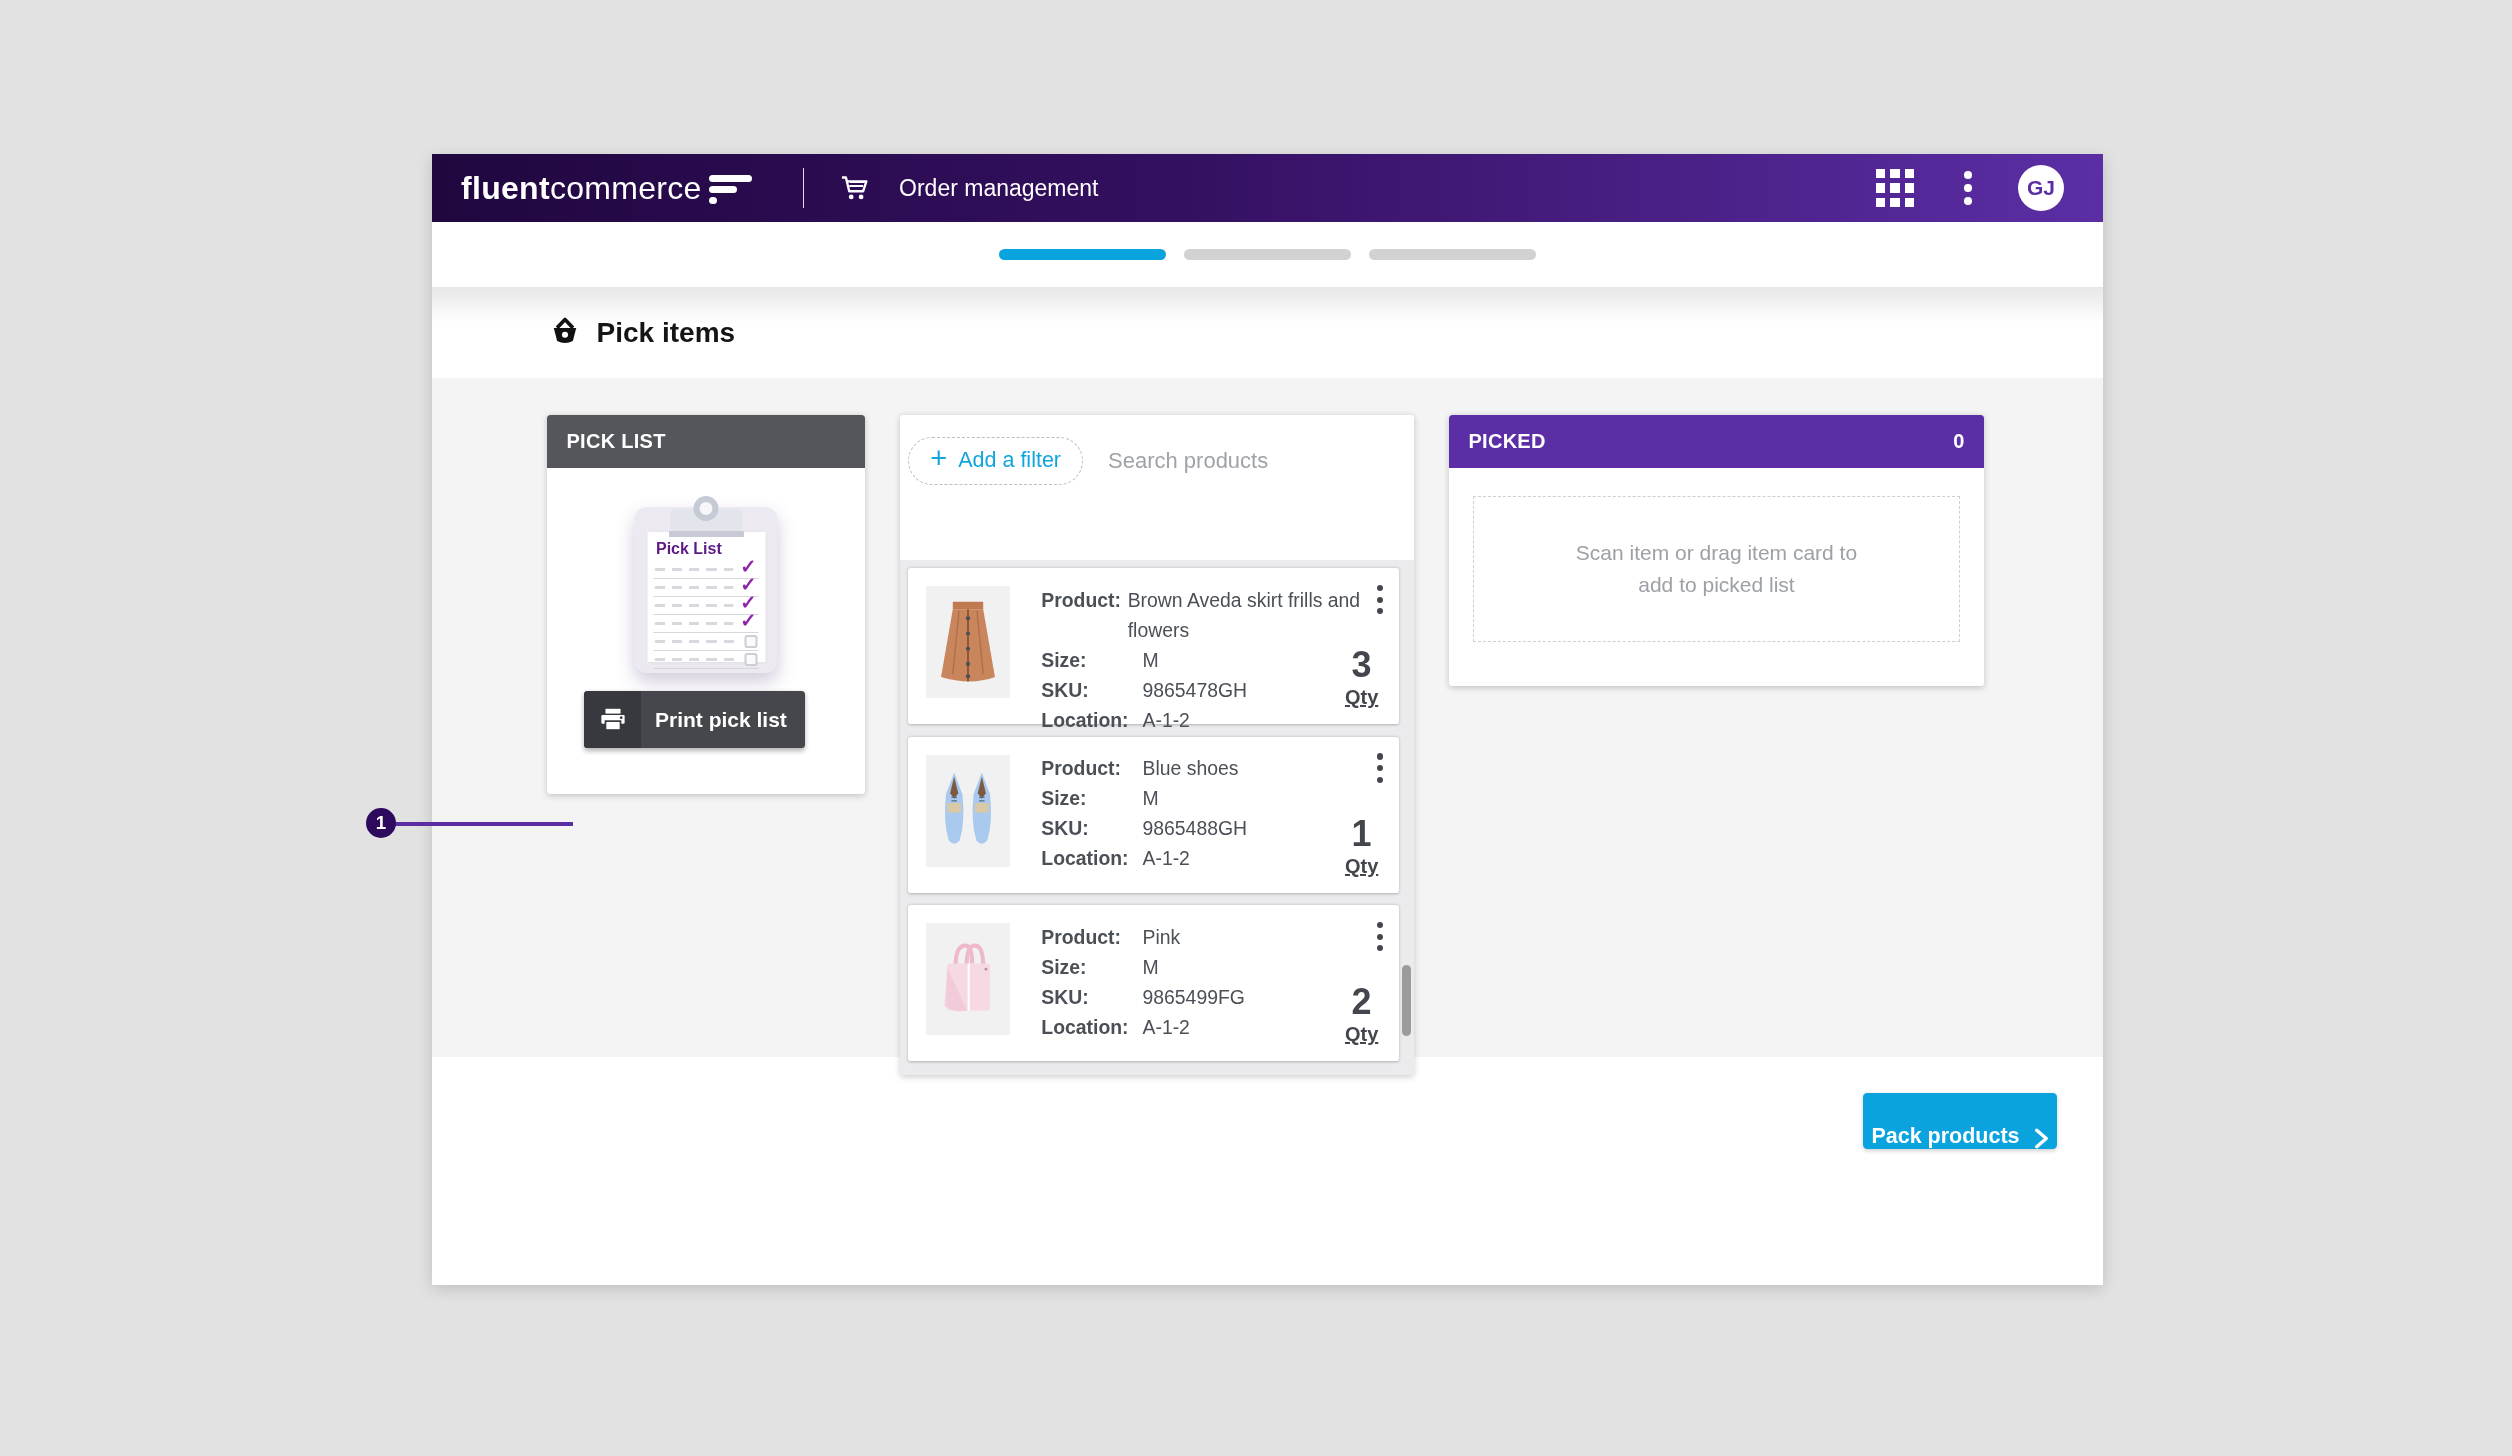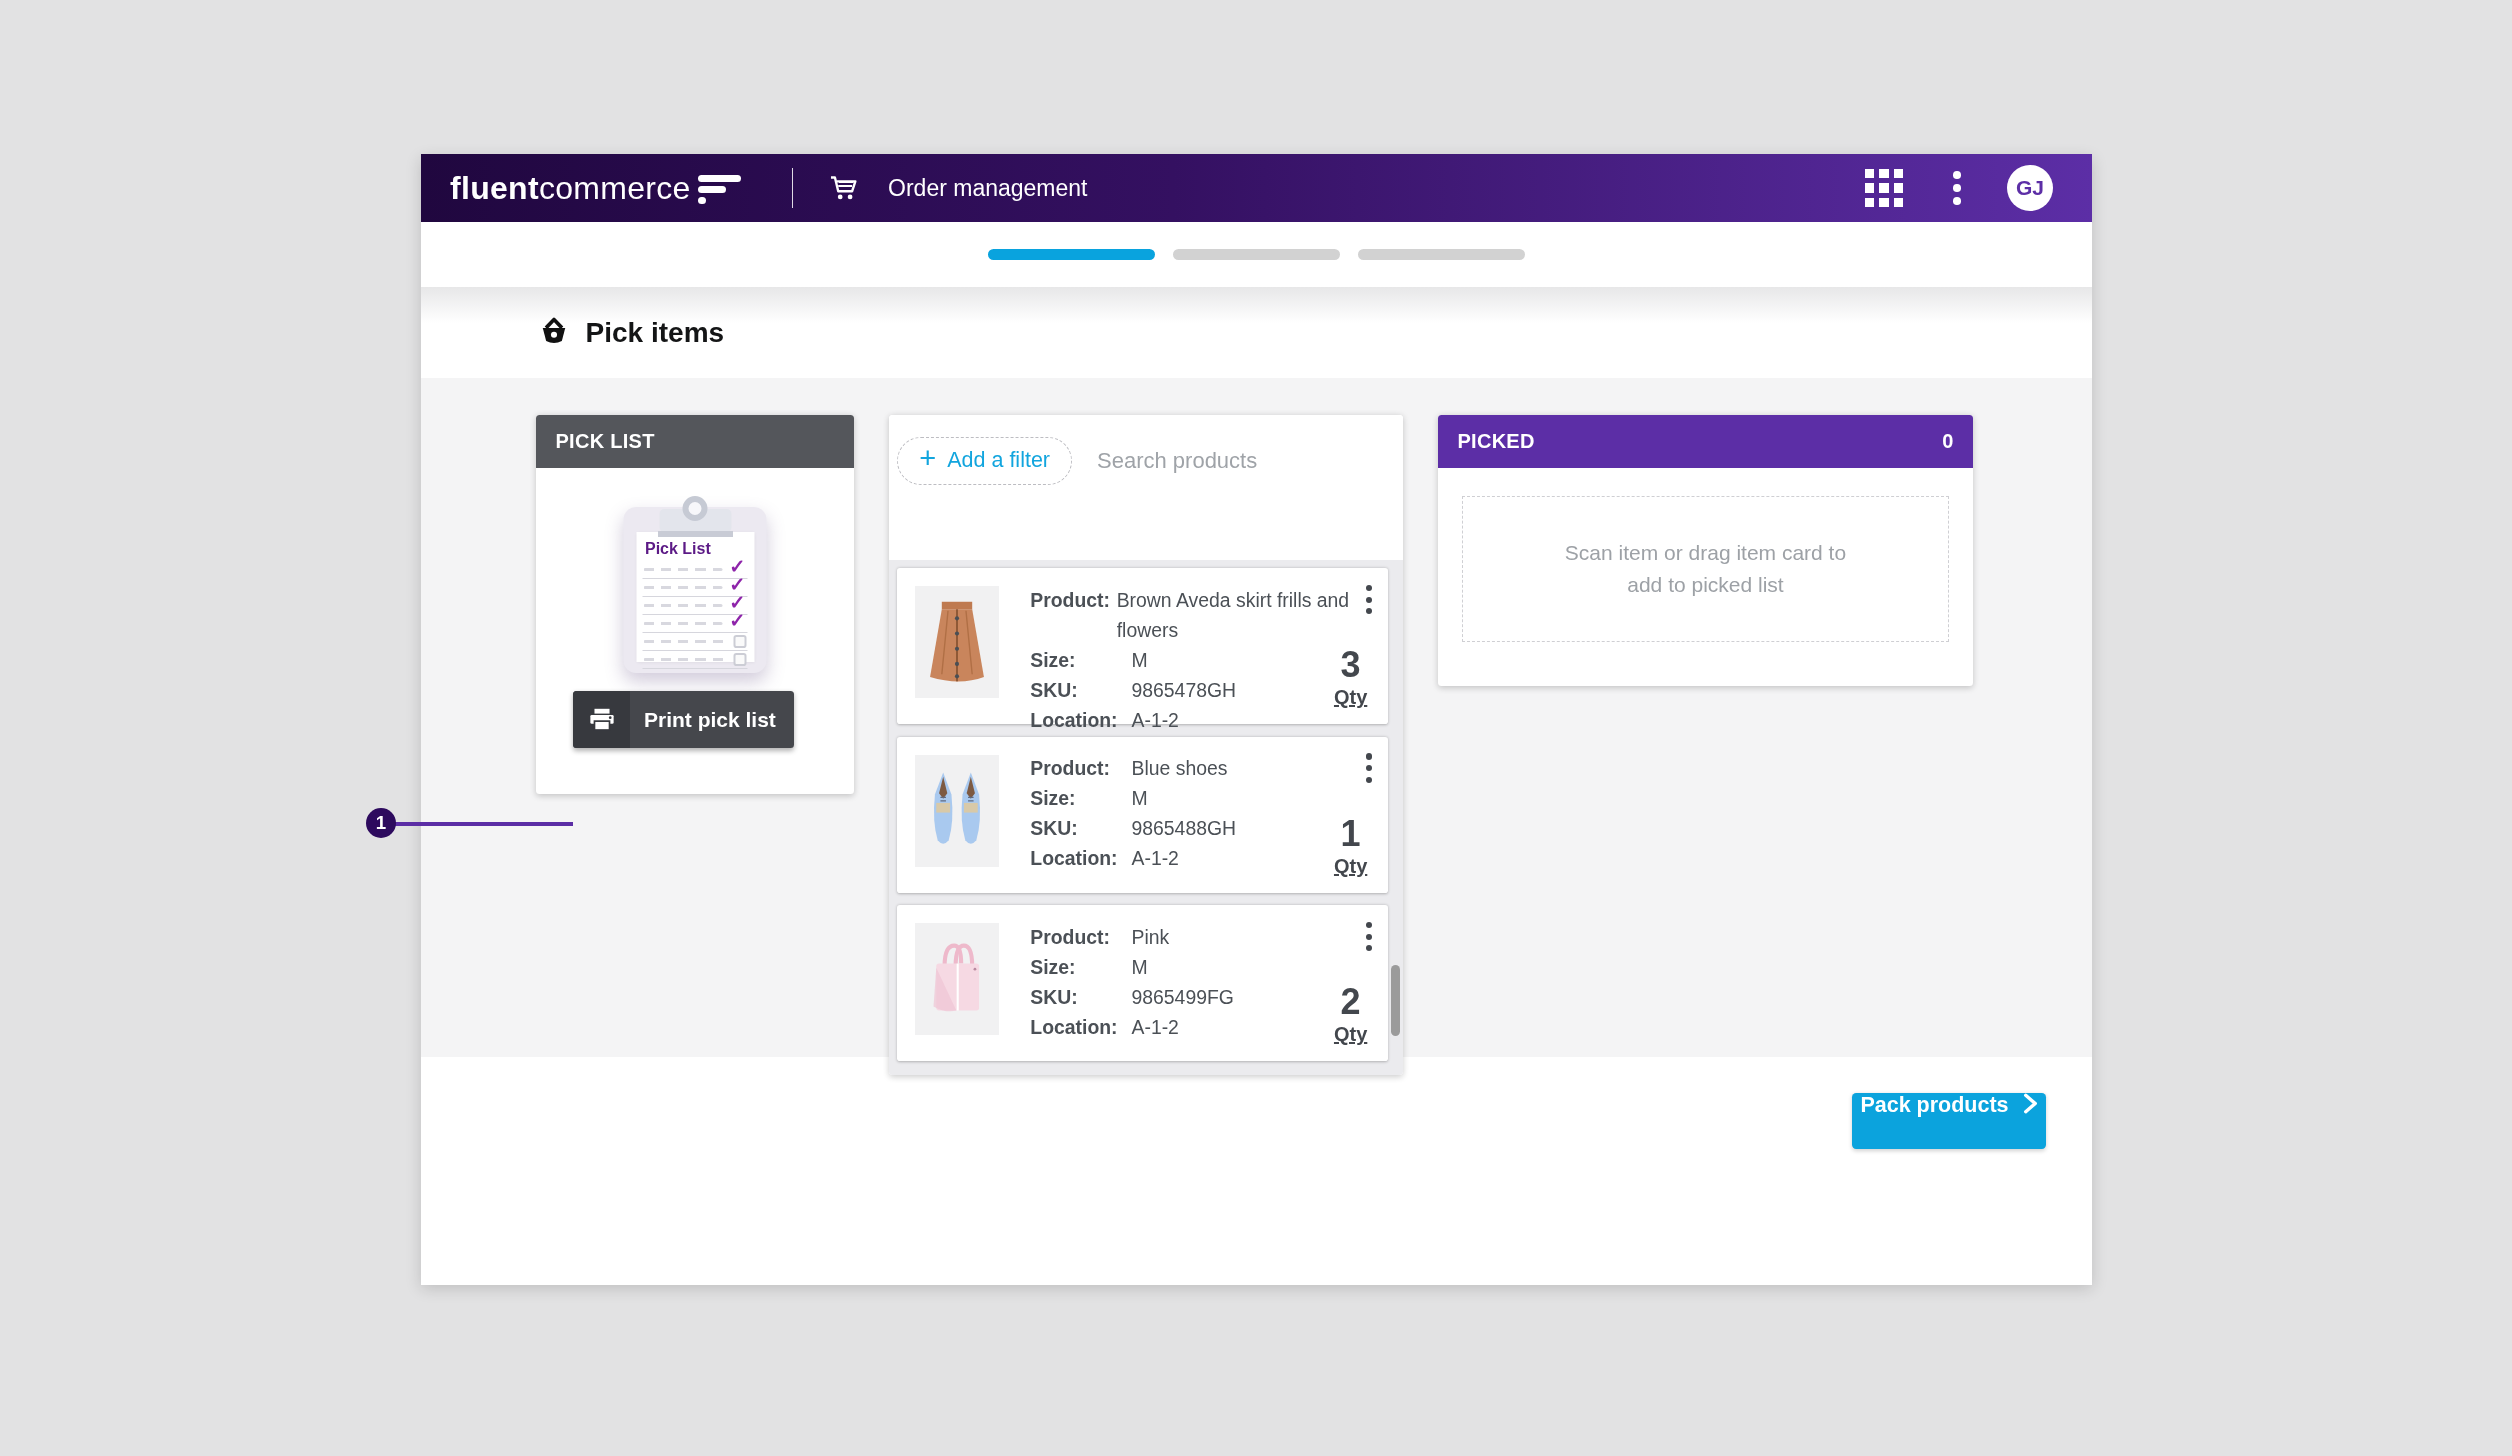--- a/index.html
+++ b/index.html
@@ -4,21 +4,21 @@
 <style>
   * { box-sizing: border-box; margin: 0; padding: 0; }
   html,body { width:2512px; height:1456px; }
   body {
     font-family: "Liberation Sans", sans-serif;
     background:#e2e2e3;
     position:relative;
     overflow:hidden;
   }
   .app {
-    position:absolute; left:421px; top:154px; width:1671px; height:1131px;
+    position:absolute; left:432px; top:154px; width:1671px; height:1131px;
     background:#fff; box-shadow:0 4.2px 15px rgba(0,0,0,.16);
   }
 
   
   .topbar {
     height:68px; display:flex; align-items:center; padding-left:29px;
     background:linear-gradient(90deg,#20073f 0%,#341061 45%,#5c2ea6 100%);
   }
   .brand { color:#fff; font-size:32px; letter-spacing:0.3px; display:flex; align-items:baseline; }
   .brand b { font-weight:700; }
@@ -149,21 +149,21 @@
     margin:28px 24px 0 24px; height:146px; border:1.4px dashed #cfcfd3;
     display:flex; align-items:center; justify-content:center; text-align:center;
     color:#9da1a6; font-size:21px; line-height:32px;
   }
 
   
   .footer { height:127px; background:#fff; position:relative; z-index:1; }
   .pack-btn {
     position:absolute; right:46px; top:36px; width:194px; height:56px;
     background:#0ba3dd; border:none; border-radius:4.2px; cursor:pointer;
-    display:flex; align-items:flex-start; justify-content:center; gap:14px;
+    display:flex; align-items:flex-end; justify-content:center; gap:14px;
     color:#fff; font-size:21.5px; font-weight:bold; font-family:"Liberation Sans", sans-serif;
     box-shadow:0 1.4px 4.2px rgba(0,0,0,.18);
   }
 </style>
 </head>
 <body>
 
 <div class="app">
 
   <div class="topbar">

